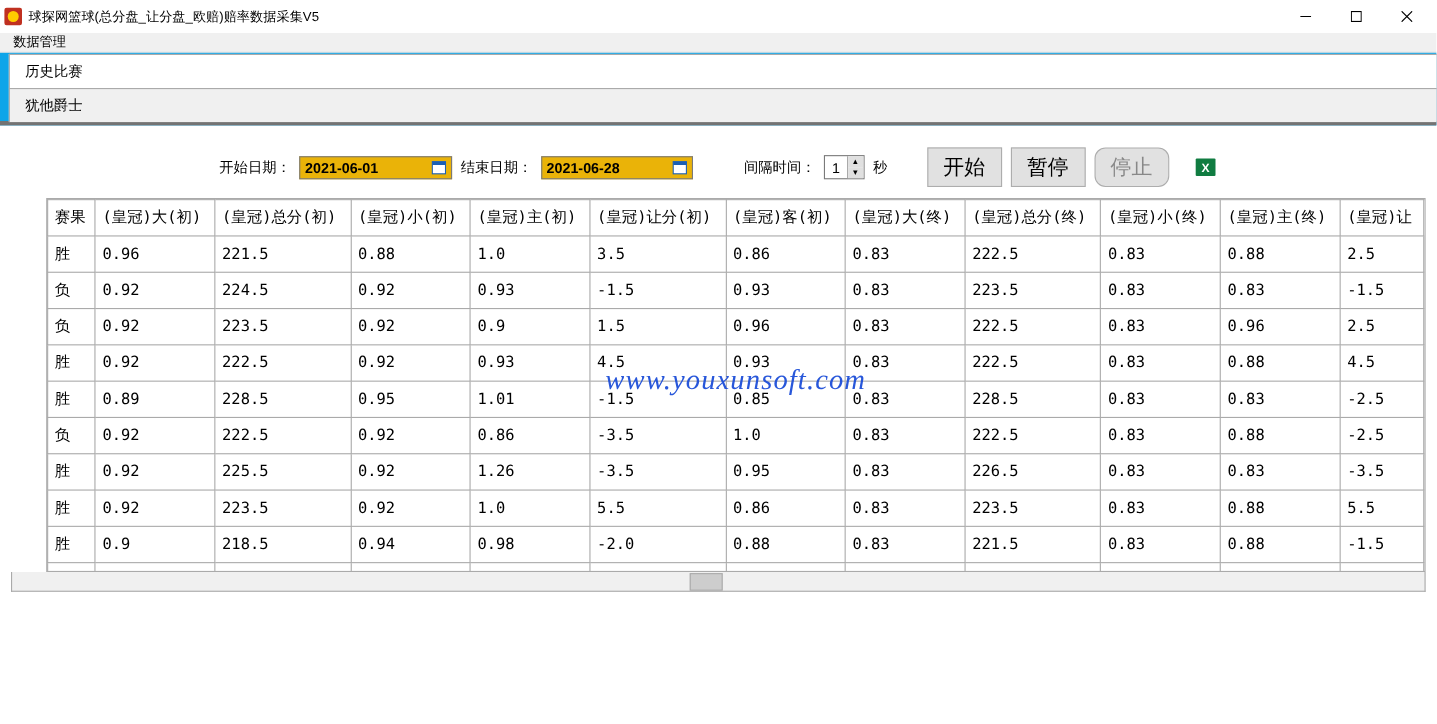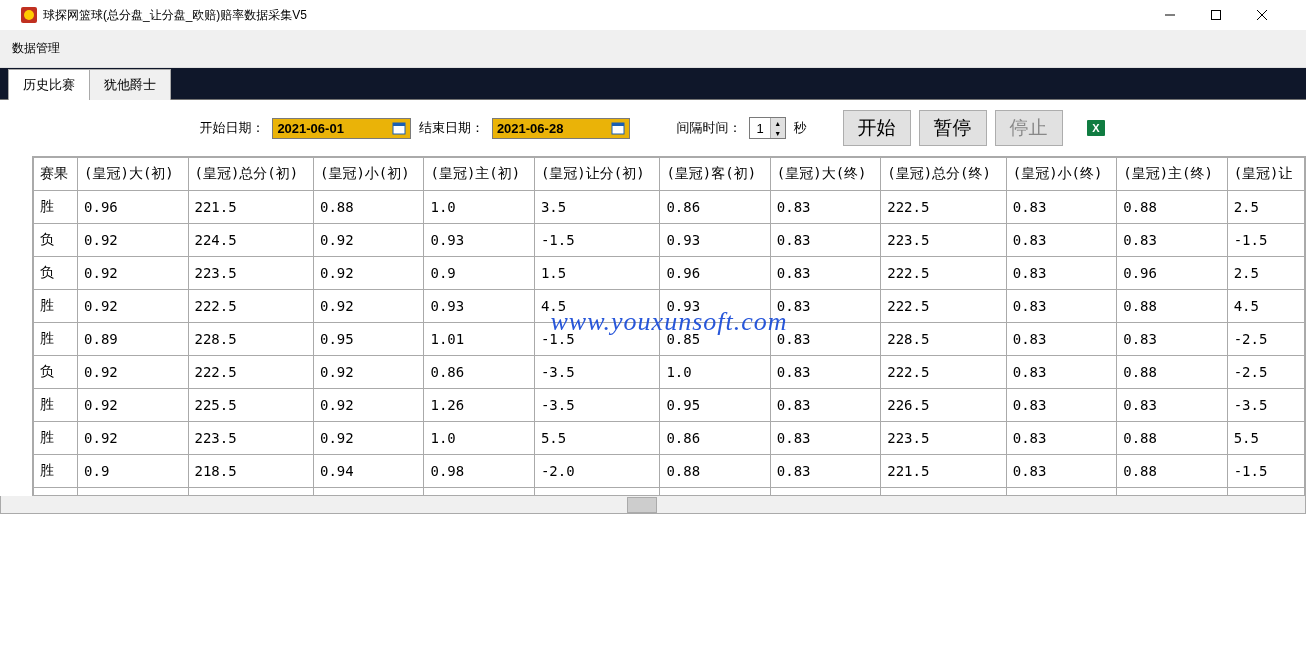--- a/index.html
+++ b/index.html
@@ -1,45 +1,45 @@
 <!DOCTYPE html>
 <html><head>
   <meta charset="utf-8">
   <style>
     * { box-sizing: border-box; margin: 0; padding: 0; }
     body { font-family: "Microsoft YaHei", SimSun, sans-serif; font-size: 12px; background: #fff; color: #000; }
     
-    .titlebar { display: flex; align-items: center; height: 30px; padding: 0 21px; background: #fff; }
+    .titlebar { display: flex; align-items: center; height: 30px; padding: 0 4px; background: #fff; }
     .titlebar-icon { width: 16px; height: 16px; background: #c03020; border-radius: 2px; margin-right: 6px; position: relative; }
     .titlebar-icon::after { content: ""; position: absolute; top: 3px; left: 3px; width: 10px; height: 10px; background: #ffcc00; border-radius: 50%; }
     .titlebar-text { flex: 1; font-size: 12px; }
     .win-controls { display: flex; }
     .win-btn { width: 46px; height: 30px; display: flex; align-items: center; justify-content: center; cursor: pointer; }
     .win-btn svg { stroke: #000; }
     
-    .menubar { padding: 2px 8px; font-size: 12px; background: #f0f0f0; border-bottom: 1px solid #e0e0e0; height: 38px; display: flex; align-items: center; }
+    .menubar { padding: 2px 8px; font-size: 12px; background: #f0f0f0; border-bottom: 1px solid #e0e0e0; height: 18px; display: flex; align-items: center; }
     .menubar-item { padding: 2px 4px; cursor: pointer; }
     
-    .tabs { display: flex; padding-left: 8px; background: #0f172a; border-bottom: 1px solid #737373; }
+    .tabs { display: flex; padding-left: 8px; background: #0ea5e9; border-bottom: 4px solid #737373; flex-direction: column; }
     .tab { padding: 6px 14px; font-size: 13px; background: #f0f0f0; border: 1px solid #aaa; border-bottom: none; margin-right: -1px; cursor: pointer; position: relative; top: 1px; }
     .tab.active { background: #fff; }
     
-    .main-content { }
+    .main-content { padding: 10px; }
     
     .controls-row { display: flex; align-items: center; justify-content: center; gap: 8px; padding: 10px 0; }
     .ctrl-label { font-size: 13px; }
     .date-input { display: inline-flex; align-items: center; border: 1px solid #7a7a7a; padding: 2px 4px; background: #eab308; gap: 44px; }
     .date-input span { font-weight: bold; font-size: 13px; color: #000; }
     .cal-icon { width: 14px; height: 14px; margin-left: 4px; }
     .num-input { display: inline-flex; align-items: center; border: 1px solid #7a7a7a; background: #fff; }
     .num-input .val { padding: 2px 6px; font-size: 13px; }
     .num-spinner { display: flex; flex-direction: column; border-left: 1px solid #aaa; }
     .spin-btn { width: 14px; height: 10px; display: flex; align-items: center; justify-content: center; background: #e0e0e0; font-size: 7px; cursor: pointer; }
     .btn { padding: 4px 14px; background: #e1e1e1; border: 1px solid #adadad; cursor: pointer; font-size: 19px; }
-    .btn:disabled { color: #888; cursor: default; }
+    .btn:disabled { color: #888; cursor: default; border-radius: 10px; }
     .excel-icon { width: 22px; height: 22px; margin-left: 14px; display: inline-flex; align-items: center; justify-content: center; }
     
     .table-wrap { border: 1px solid #aaa; overflow: auto; position: relative; height: 340px; margin-left: 32px; }
     .data-table { border-collapse: collapse; width: 100%; font-family: SimSun, monospace; font-size: 14px; white-space: nowrap; }
     .data-table th, .data-table td { border: 1px solid #aaa; padding: 7px 6px; text-align: left; font-weight: normal; }
     .data-table th { background: #fff; }
     .data-table tr:last-child td { border-bottom: none; }
     
     .watermark { position: absolute; top: 150px; left: 50%; transform: translateX(-50%); font-size: 26px; font-style: italic; color: #1d4ed8; font-family: "Times New Roman", serif; pointer-events: none; opacity: 0.95; letter-spacing: 1px; }
     

